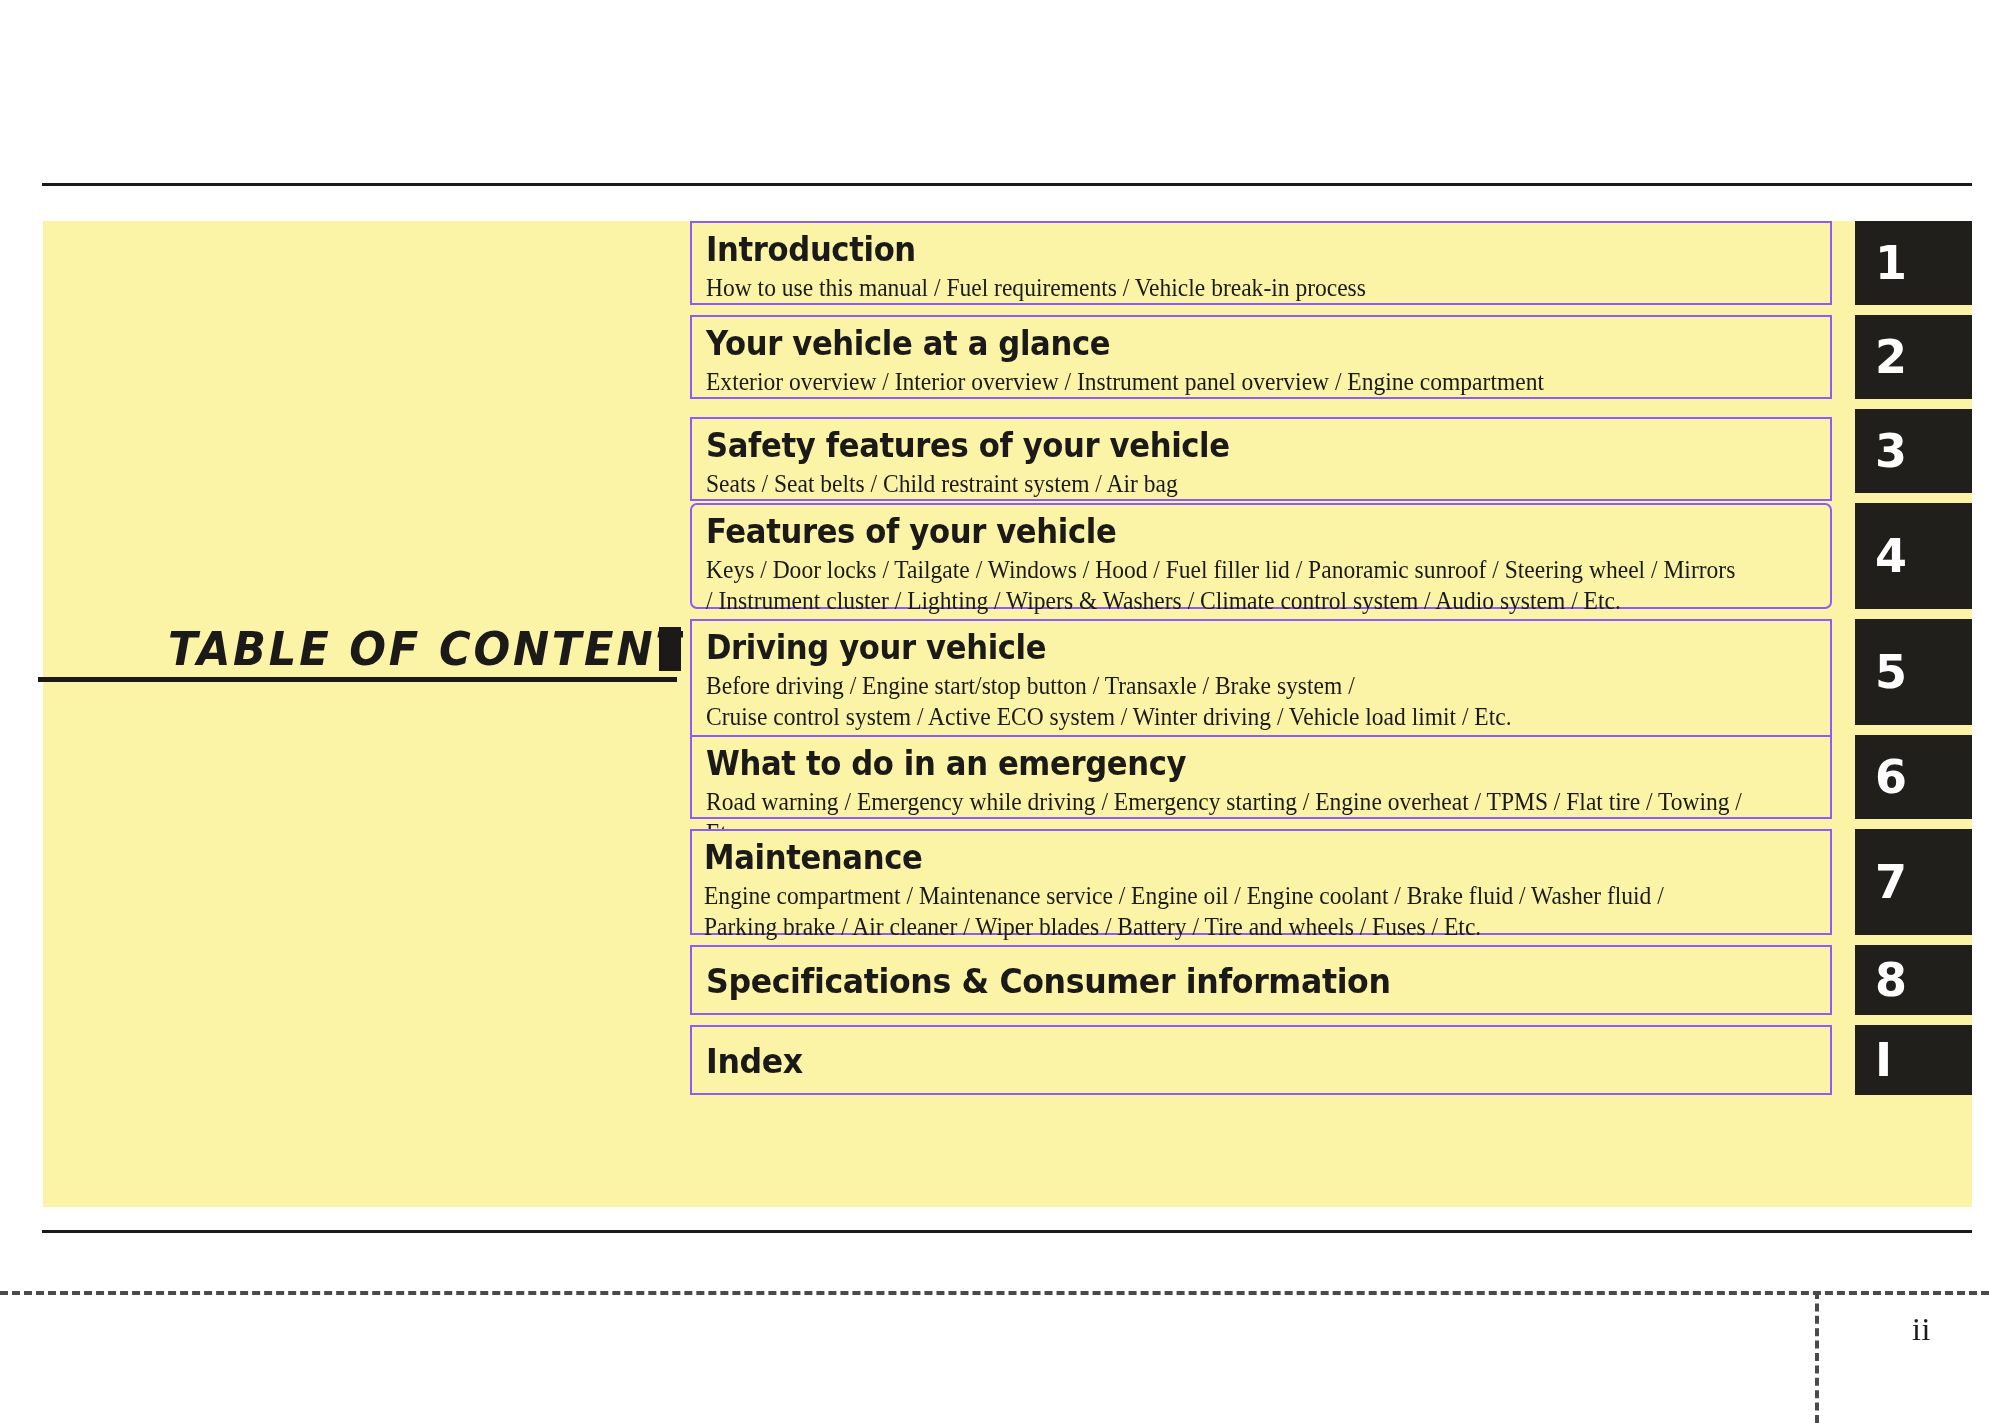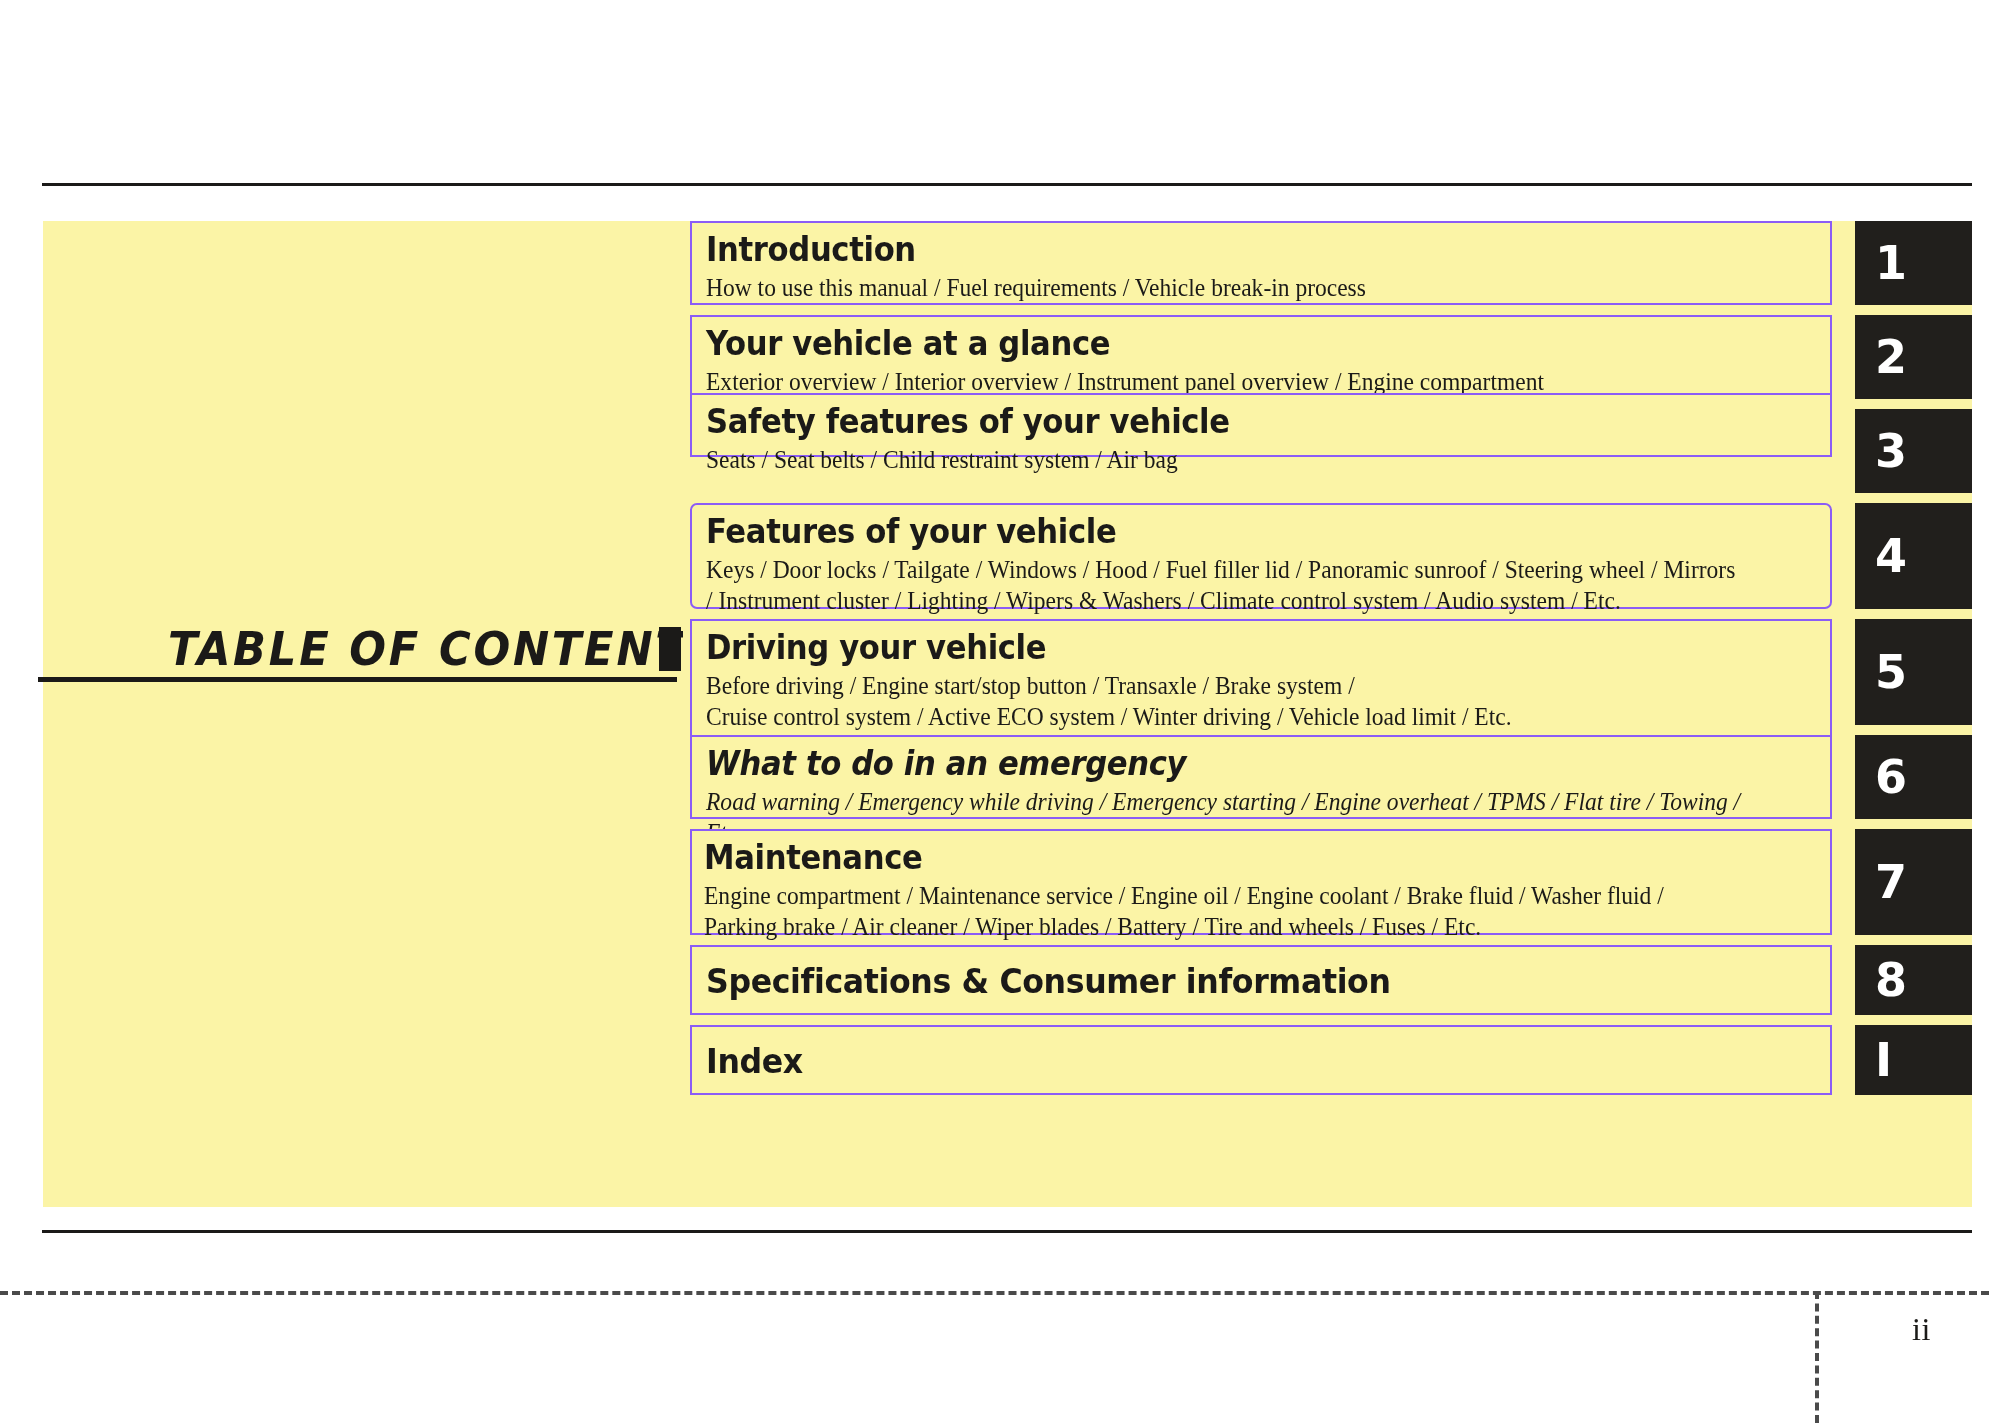--- a/index.html
+++ b/index.html
@@ -216,35 +216,35 @@
 
   <div class="entries" id="entries">
       <div class="entry" style="top: 0px; height: 84px;">
         <div class="entry-title">Introduction</div>
         <div class="entry-desc">How to use this manual / Fuel requirements / Vehicle break-in process</div>
       </div>
       <div class="entry" style="top: 94px; height: 84px;">
         <div class="entry-title">Your vehicle at a glance</div>
         <div class="entry-desc">Exterior overview / Interior overview / Instrument panel overview / Engine compartment</div>
       </div>
-      <div class="entry" style="top: 172px; height: 64px;">
+      <div class="entry" style="top: 196px; height: 84px;">
         <div class="entry-title">Safety features of your vehicle</div>
         <div class="entry-desc">Seats / Seat belts / Child restraint system / Air bag</div>
       </div>
       <div class="entry" style="top: 282px; height: 106px; border-radius: 7px;">
         <div class="entry-title">Features of your vehicle</div>
         <div class="entry-desc">Keys / Door locks / Tailgate / Windows / Hood / Fuel filler lid / Panoramic sunroof / Steering wheel / Mirrors
 / Instrument cluster / Lighting / Wipers &amp; Washers / Climate control system / Audio system / Etc.</div>
       </div>
       <div class="entry" style="top: 398px; height: 137px;">
         <div class="entry-title">Driving your vehicle</div>
         <div class="entry-desc">Before driving / Engine start/stop button / Transaxle / Brake system /
 Cruise control system / Active ECO system / Winter driving / Vehicle load limit / Etc.</div>
       </div>
-      <div class="entry" style="top: 514px; height: 84px; font-style: italic;">
+      <div class="entry" style="top: 514px; height: 84px;">
         <div class="entry-title">What to do in an emergency</div>
         <div class="entry-desc">Road warning / Emergency while driving / Emergency starting / Engine overheat / TPMS / Flat tire / Towing / Etc.</div>
       </div>
       <div class="entry" style="top: 608px; height: 106px; padding-left: 12px;">
         <div class="entry-title">Maintenance</div>
         <div class="entry-desc">Engine compartment / Maintenance service / Engine oil / Engine coolant / Brake fluid / Washer fluid /
 Parking brake / Air cleaner / Wiper blades / Battery / Tire and wheels / Fuses / Etc.</div>
       </div>
       <div class="entry title-only" style="top: 724px; height: 70px;">
         <div class="entry-title">Specifications &amp; Consumer information</div>

